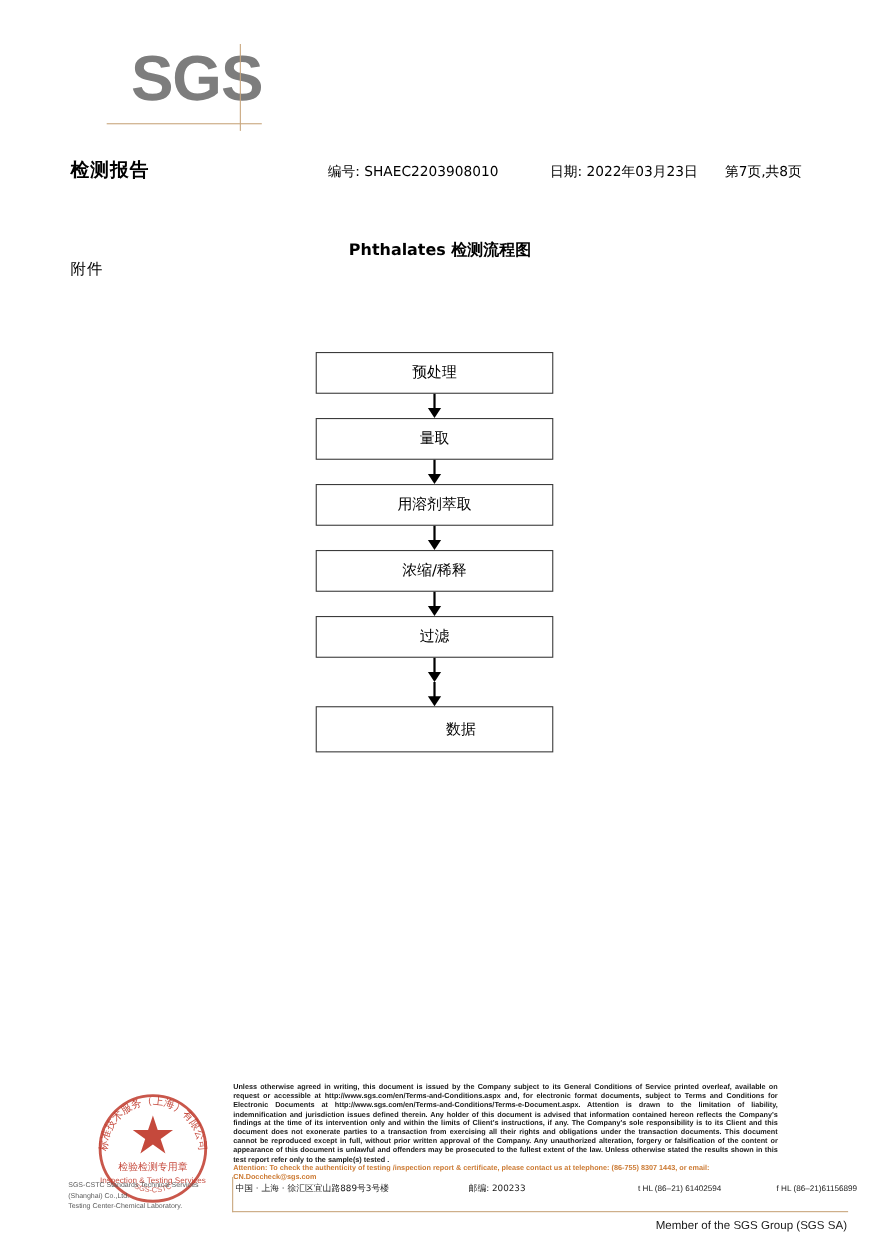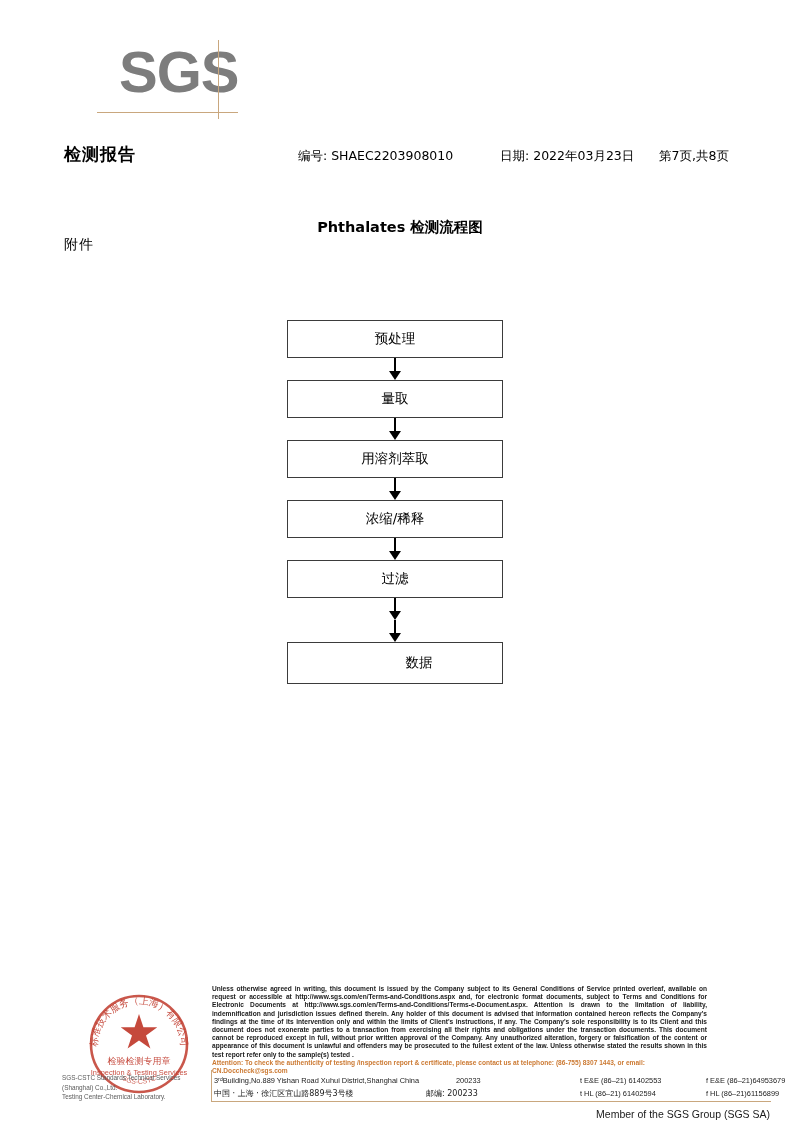--- a/index.html
+++ b/index.html
@@ -353,27 +353,20 @@
 
   <div class="legal">
     <span>Unless otherwise agreed in writing, this document is issued by the Company subject to its General Conditions of Service printed overleaf, available on request or accessible at http://www.sgs.com/en/Terms-and-Conditions.aspx and, for electronic format documents, subject to Terms and Conditions for Electronic Documents at http://www.sgs.com/en/Terms-and-Conditions/Terms-e-Document.aspx. Attention is drawn to the limitation of liability, indemnification and jurisdiction issues defined therein. Any holder of this document is advised that information contained hereon reflects the Company's findings at the time of its intervention only and within the limits of Client's instructions, if any. The Company's sole responsibility is to its Client and this document does not exonerate parties to a transaction from exercising all their rights and obligations under the transaction documents. This document cannot be reproduced except in full, without prior written approval of the Company. Any unauthorized alteration, forgery or falsification of the content or appearance of this document is unlawful and offenders may be prosecuted to the fullest extent of the law. Unless otherwise stated the results shown in this test report refer only to the sample(s) tested .</span>
     <span class="attention">Attention: To check the authenticity of testing /inspection report &amp; certificate, please contact us at telephone: (86-755) 8307 1443, or email: CN.Doccheck@sgs.com</span>
   </div>
 
   <div class="footer-vline"></div>
 
   <div class="addr">
     <div class="addr-row">
-      <span class="addr-en">3ʳᵈBuilding,No.889 Yishan Road Xuhui District,Shanghai China</span>
-      <span class="addr-zip">200233</span>
-      <span class="addr-t1">t E&amp;E (86–21) 61402553</span>
-      <span class="addr-t2">f E&amp;E (86–21)64953679</span>
-
-    </div>
-    <div class="addr-row">
       <span class="addr-cn">中国 · 上海 · 徐汇区宜山路889号3号楼</span>
       <span class="addr-zip2">邮编: 200233</span>
       <span class="addr-t1">t HL (86–21) 61402594</span>
       <span class="addr-t2">f HL (86–21)61156899</span>
 
     </div>
   </div>
 
   <div class="footer-hline"></div>
 

